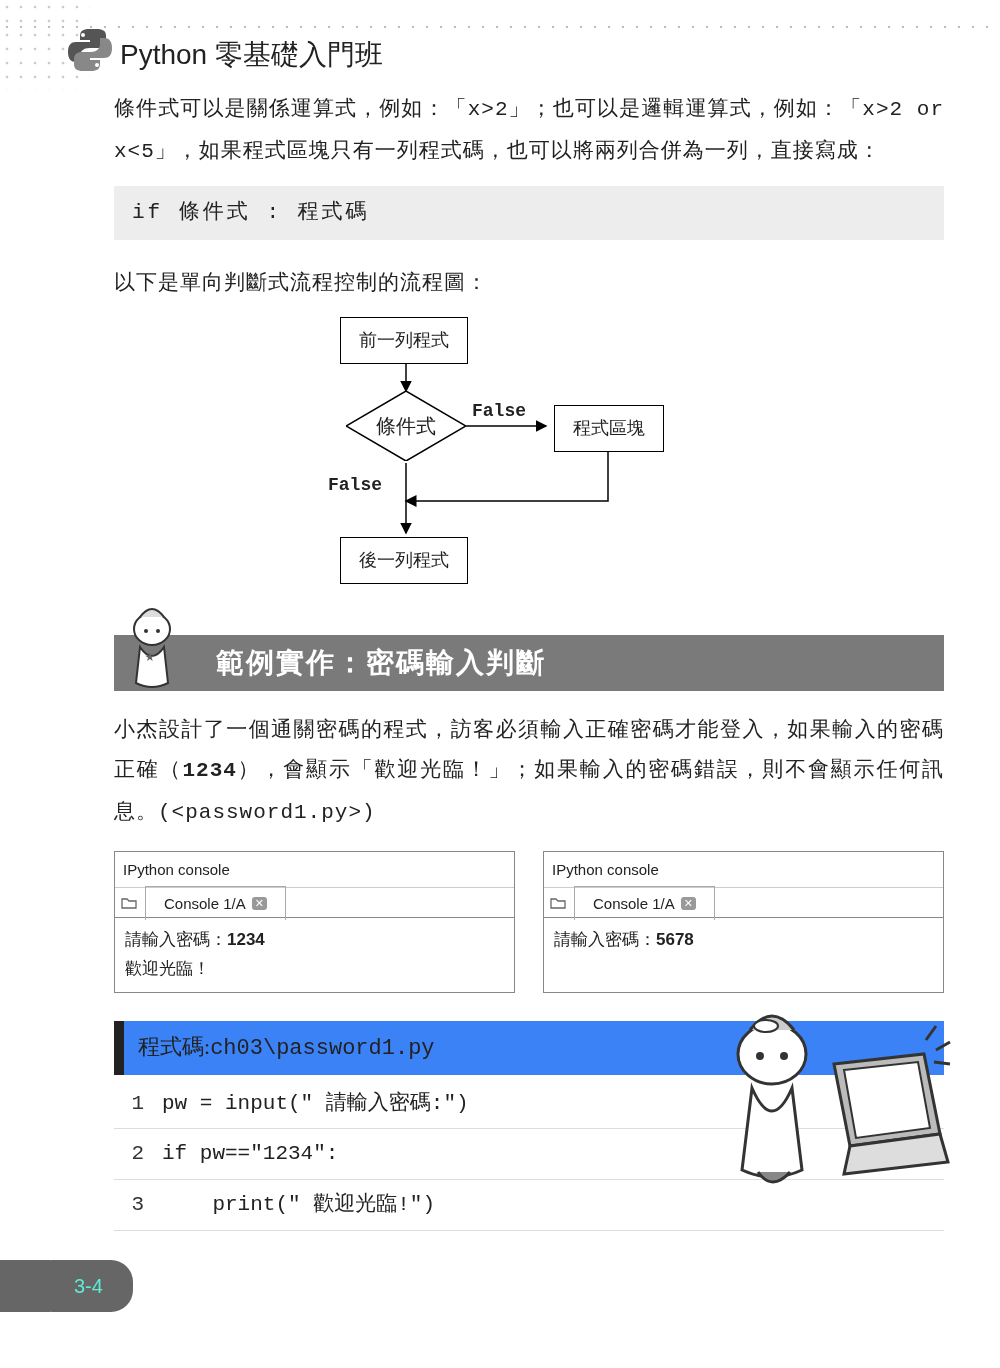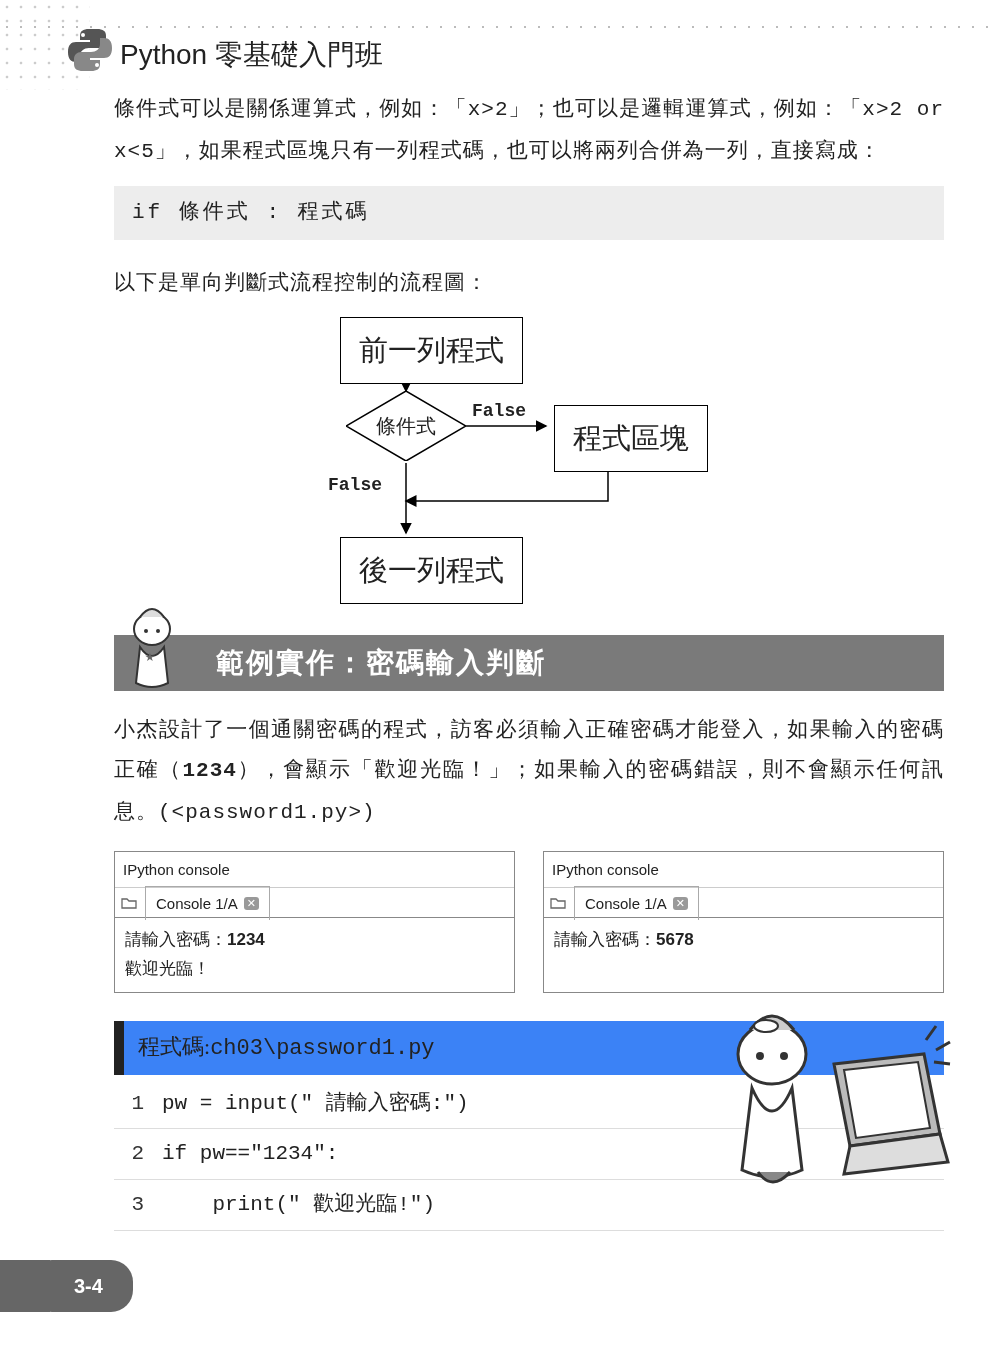--- a/index.html
+++ b/index.html
@@ -54,21 +54,21 @@
   }
   .flowchart {
     position: relative;
     width: 830px; height: 290px;
     margin-top: 10px;
   }
   .fbox {
     position:absolute;
     border: 1.5px solid #000;
     background:#fff;
-    font-size: 29px;
+    font-size: 18px;
     text-align:center;
     padding: 6px 18px;
     white-space: nowrap;
   }
   .diamond {
     position:absolute;
     width: 120px; height: 70px;
   }
   .diamond svg { position:absolute; inset:0; }
   .diamond .dlabel {
@@ -121,21 +121,21 @@
     border-bottom:1px solid #888;
     padding:0 6px;
     height:30px;
     font-size:15px;
   }
   .console .ctabs .folder-ic {
     width:16px;height:16px;
   }
   .console .ctabs .tabborder {
     border:1px solid #aaa; border-bottom:none;
-    padding:3px 10px;
+    padding:3px 18px;
     margin-left:8px;
     display:flex; align-items:center; gap:6px;
   }
   .console .ctabs .closex {
     background:#999; color:#fff; font-size:11px;
     border-radius:3px; padding:0 3px;
     line-height:13px;
   }
   .console .cbody {
     padding:8px 10px;
@@ -171,25 +171,24 @@
   .cartoon2-wrap {
     position:absolute;
     right: 46px;
     top: 984px;
     width: 260px; height:210px;
   }
 
   .pagenum {
     position:absolute;
     left:30px; bottom:56px;
-    background:#666; color:#ffffff;
+    background:#666; color:#5eead4;
     border-radius: 22px 22px 22px 22px;
     padding: 8px 30px 8px 44px;
     font-size:20px;
-    font-weight:bold;
   }
   .pagenum::before{
     content:""; position:absolute; left:-30px; top:0;
     width:50px; height:100%;
     background:#666;
   }
 </style>
 </head>
 <body>
 

